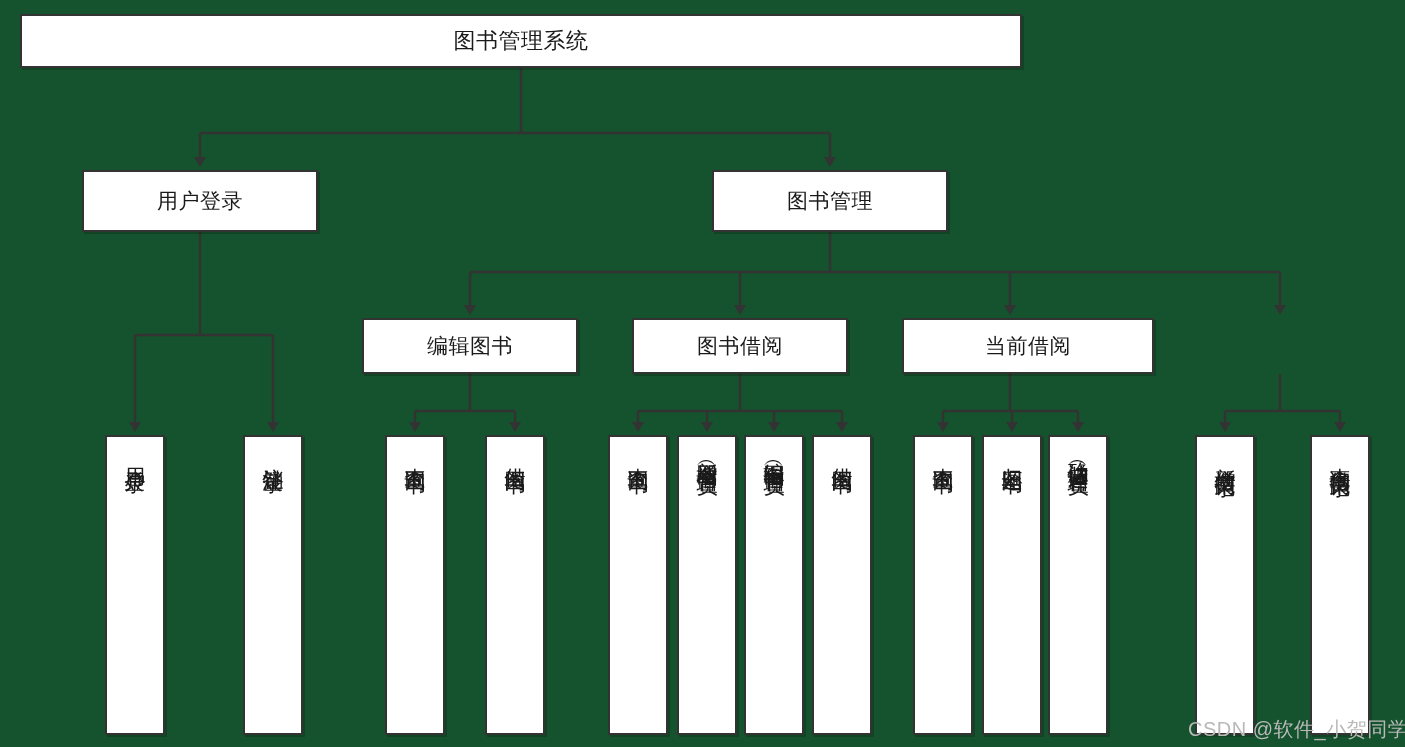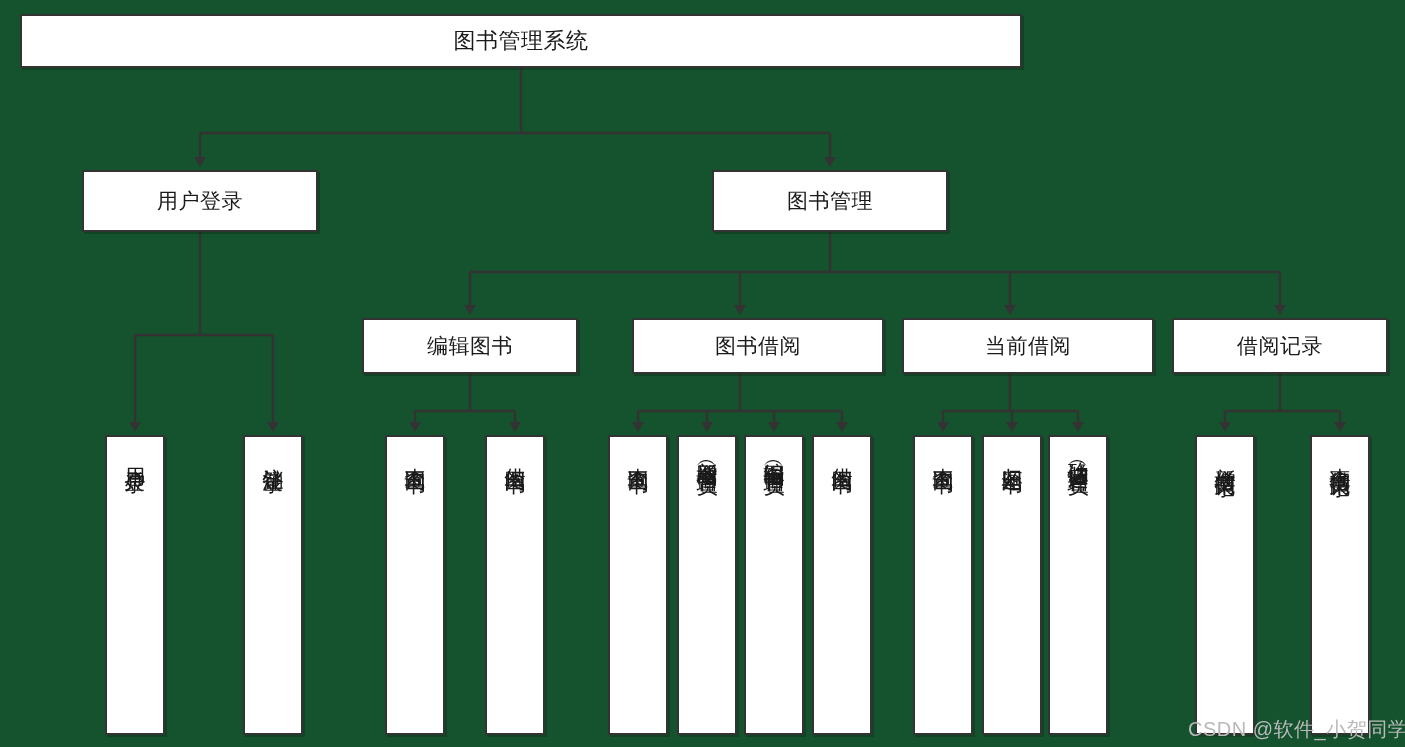--- a/index.html
+++ b/index.html
@@ -127,28 +127,25 @@
   <div class="node horizontal" id="n-user-login" style="left: 82px; top: 170px; width: 236px; height: 62px;">
     <span class="label">用户登录</span>
   </div>
   <div class="node horizontal" id="n-book-manage" style="left: 712px; top: 170px; width: 236px; height: 62px;">
     <span class="label">图书管理</span>
   </div>
 
   <div class="node horizontal" id="n-new-book-recommend" style="left: 362px; top: 318px; width: 216px; height: 56px;">
     <span class="label">编辑图书</span>
   </div>
-  <div class="node horizontal" id="n-book-borrow" style="left: 632px; top: 318px; width: 252px; height: 56px; align-items: center;">
+  <div class="node horizontal" id="n-book-borrow" style="left: 632px; top: 318px; width: 216px; height: 56px; align-items: center;">
     <span class="label">图书借阅</span>
   </div>
   <div class="node horizontal" id="n-current-borrow" style="left: 902px; top: 318px; width: 252px; height: 56px;">
     <span class="label">当前借阅</span>
-  </div>
-  <div class="node horizontal" id="n-borrow-record" style="left: 1172px; top: 318px; width: 216px; height: 56px;">
-    <span class="label">借阅记录</span>
   </div>
 
   <div class="node vertical" id="n-leaf-0" style="left: 105px; top: 435px; width: 60px; height: 300px;">
     <span class="label">用户登录</span>
   </div>
   <div class="node vertical" id="n-leaf-1" style="left: 243px; top: 435px; width: 60px; height: 300px;">
     <span class="label">注销登录</span>
   </div>
   <div class="node vertical" id="n-leaf-2" style="left: 385px; top: 435px; width: 60px; height: 300px;">
     <span class="label">查询图书</span>

